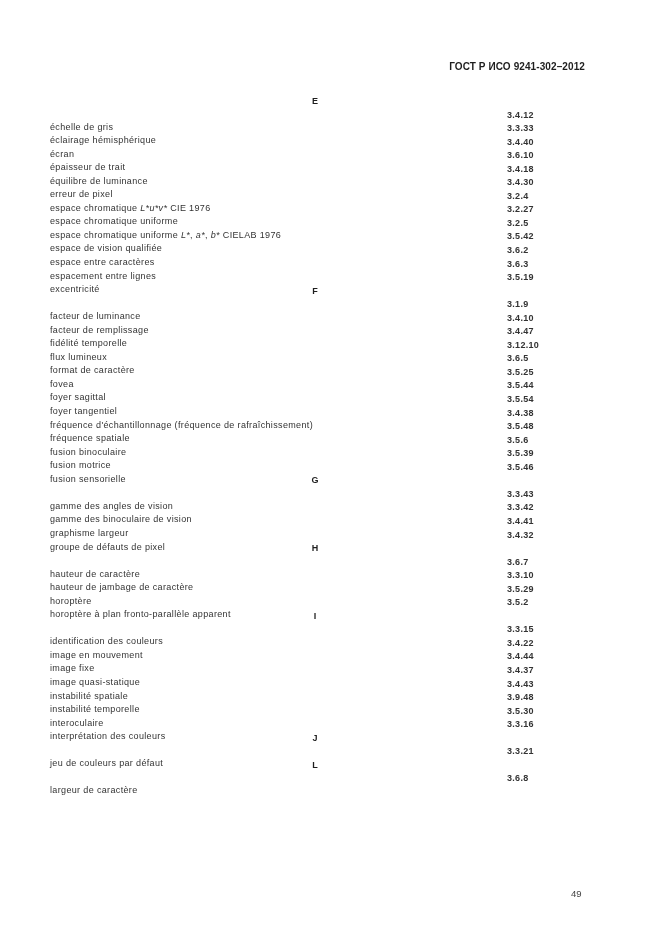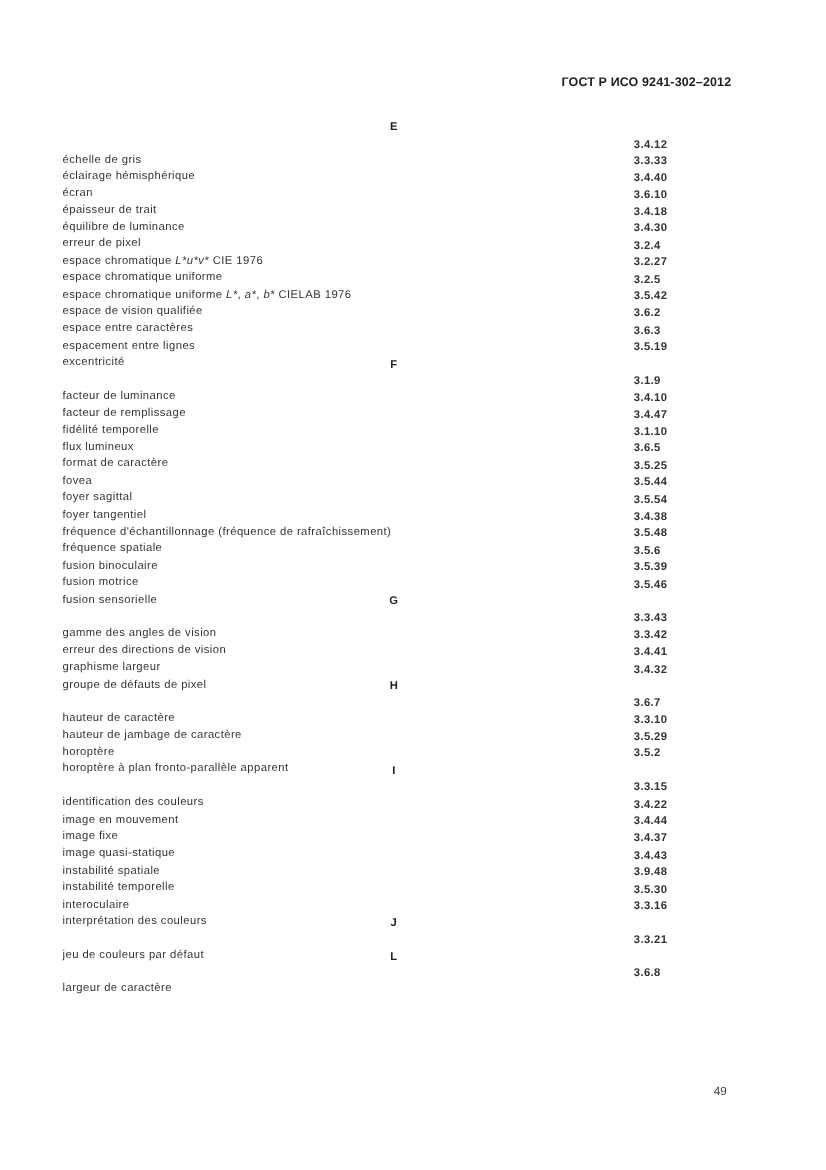--- a/index.html
+++ b/index.html
@@ -58,21 +58,21 @@
     .term i { font-style: italic; }
     .ref {
       position: absolute;
       left: 457px;
       top: 0;
       letter-spacing: 0.3px;
       font-weight: bold;
     }
     .page-number {
       position: absolute;
-      top: 868px;
+      top: 888px;
       left: 571px;
       font-size: 9.5px;
       color: #444;
     }
   </style>
 </head>
 <body>
 
 <div class="doc-header">ГОСТ Р ИСО 9241-302–2012</div>
 
@@ -138,21 +138,21 @@
     <div class="row">
       <span class="term">facteur de remplissage</span>
       <span class="ref">3.4.10</span>
     </div>
     <div class="row">
       <span class="term">fidélité temporelle</span>
       <span class="ref">3.4.47</span>
     </div>
     <div class="row">
       <span class="term">flux lumineux</span>
-      <span class="ref">3.1.10</span>
+      <span class="ref">3.12.10</span>
     </div>
     <div class="row">
       <span class="term">format de caractère</span>
       <span class="ref">3.6.5</span>
     </div>
     <div class="row">
       <span class="term">fovea</span>
       <span class="ref">3.5.25</span>
     </div>
     <div class="row">
@@ -182,21 +182,21 @@
     <div class="row">
       <span class="term">fusion sensorielle</span>
       <span class="ref">3.5.46</span>
     </div>
     <div class="letter">G</div>
     <div class="row">
       <span class="term">gamme des angles de vision</span>
       <span class="ref">3.3.43</span>
     </div>
     <div class="row">
-      <span class="term">erreur des directions de vision</span>
+      <span class="term">gamme des binoculaire de vision</span>
       <span class="ref">3.3.42</span>
     </div>
     <div class="row">
       <span class="term">graphisme largeur</span>
       <span class="ref">3.4.41</span>
     </div>
     <div class="row">
       <span class="term">groupe de défauts de pixel</span>
       <span class="ref">3.4.32</span>
     </div>

